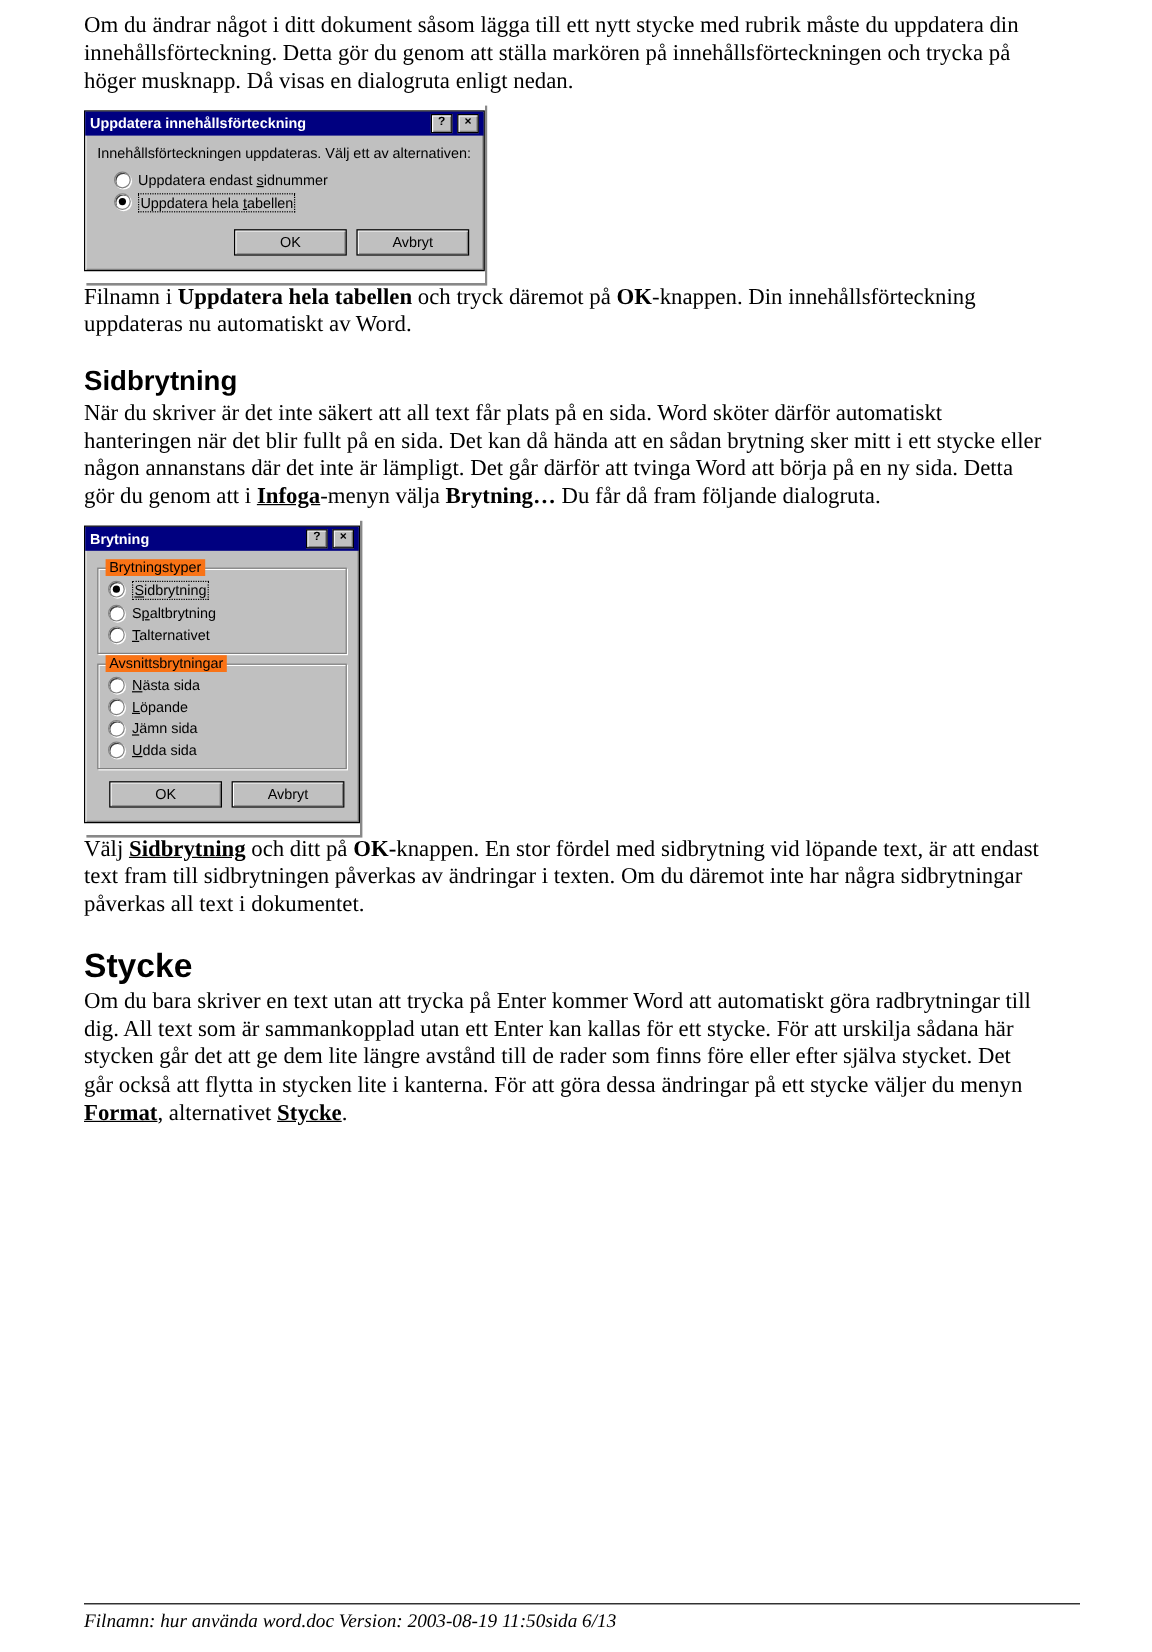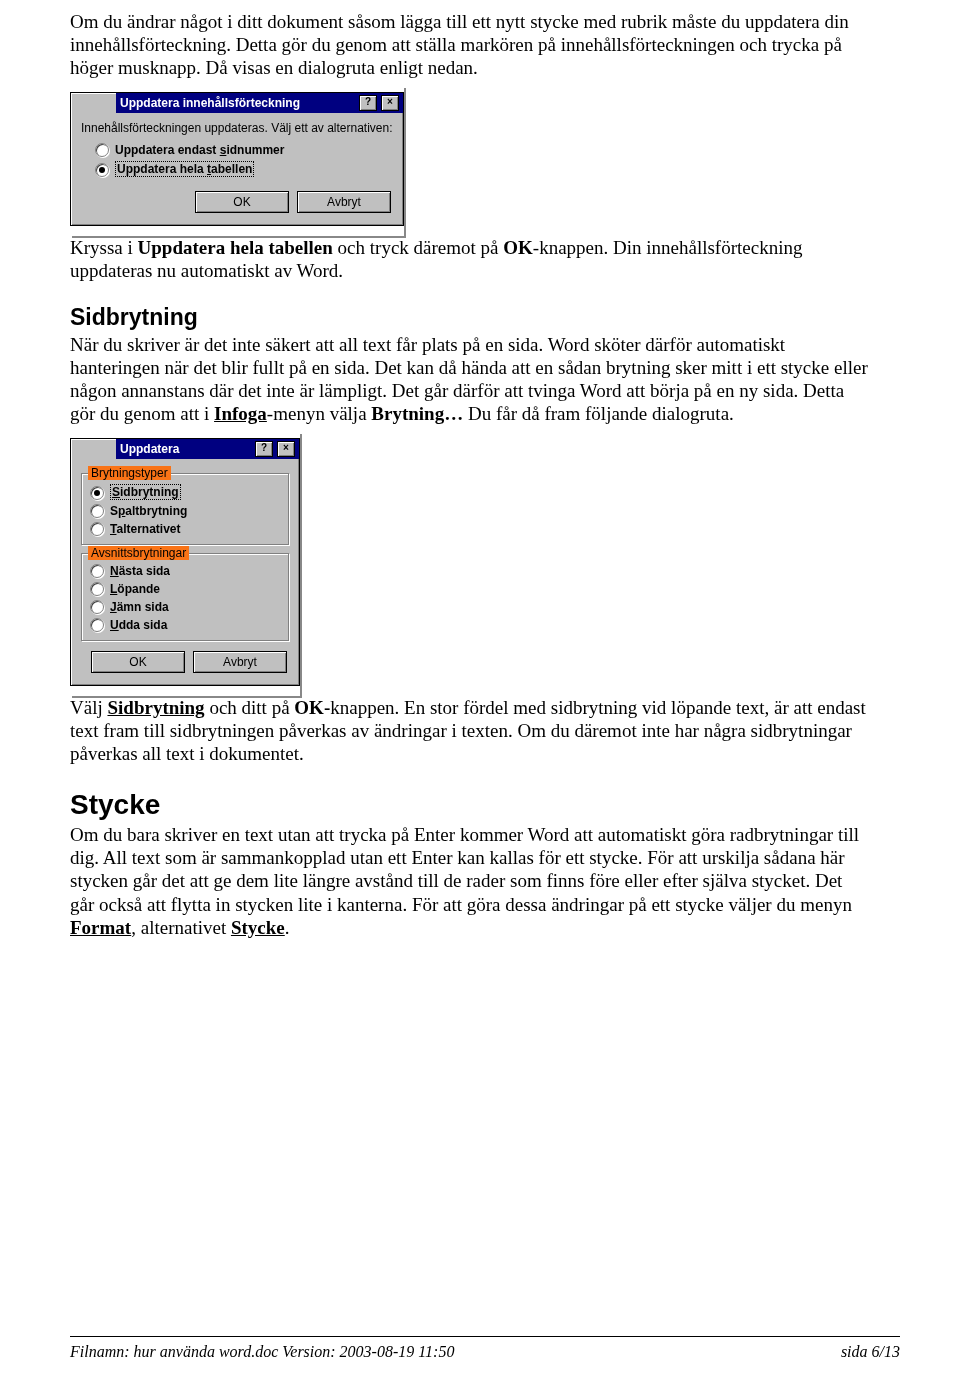--- a/index.html
+++ b/index.html
@@ -48,21 +48,20 @@
     margin: 6px 0 10px 0;
   }
   .dialog .titlebar {
     background: #000080;
     color: #fff;
     font-weight: bold;
     padding: 2px 4px;
     display: flex;
     align-items: center;
     gap: 4px;
-    margin-left: 45px;
   }
   .dialog .titlebar .title { flex: 1; }
   .dialog .winbtn {
     width: 16px;
     height: 14px;
     background: #c0c0c0;
     border: 1px solid #000;
     box-shadow: inset 1px 1px 0 #fff, inset -1px -1px 0 #808080;
     font-family: Arial, sans-serif;
     font-size: 10px;
@@ -85,24 +84,23 @@
   .groupbox > .legend {
     position: absolute;
     top: -8px;
     left: 6px;
     background: #f97316;
     padding: 0 3px;
     font-size: 12px;
   }
   .radio-row {
     display: flex;
-    align-items: flex-end;
+    align-items: flex-start;
     gap: 6px;
     padding: 2px 0;
-    font-weight: bold;
   }
   .radio {
     width: 12px;
     height: 12px;
     border-radius: 50%;
     background: #fff;
     border: 1px solid #808080;
     box-shadow: inset 1px 1px 0 #404040, 1px 1px 0 #fff;
     position: relative;
   }
@@ -146,21 +144,21 @@
     right: 60px;
     bottom: 40px;
     border-top: 1px solid #000;
   }
   .footer {
     position: absolute;
     left: 70px;
     right: 60px;
     bottom: 16px;
     display: flex;
-    justify-content: space-between;
+    justify-content: flex-start;
     font-style: italic;
     font-size: 16px;
   }
 </style>
 </head>
 <body>
 
 <div class="page">
 
   <p class="body">Om du ändrar något i ditt dokument såsom lägga till ett nytt stycke med rubrik måste du uppdatera din innehållsförteckning. Detta gör du genom att ställa markören på innehållsförteckningen och trycka på höger musknapp. Då visas en dialogruta enligt nedan.</p>
@@ -192,35 +190,35 @@
 
       <div class="dlg-buttons" style="margin-top:10px">
         <div class="dlg-btn">OK</div>
         <div class="dlg-btn">Avbryt</div>
       </div>
     </div>
   </div>
   </div>
 
   <p class="body">
-    <span>Kryssa i </span><span class="b"><span style="text-decoration: none;">Uppdatera hela tabellen</span></span><span> och tryck däremot på </span><span class="b">OK</span><span>-knappen. Din innehållsförteckning uppdateras nu automatiskt av Word.</span>
+    <span>Filnamn i </span><span class="b"><span style="text-decoration: none;">Uppdatera hela tabellen</span></span><span> och tryck däremot på </span><span class="b">OK</span><span>-knappen. Din innehållsförteckning uppdateras nu automatiskt av Word.</span>
   </p>
 
 
   <h2 class="section">Sidbrytning</h2>
 
   <p class="body">
     <span>När du skriver är det inte säkert att all text får plats på en sida. Word sköter därför automatiskt hanteringen när det blir fullt på en sida. Det kan då hända att en sådan brytning sker mitt i ett stycke eller någon annanstans där det inte är lämpligt. Det går därför att tvinga Word att börja på en ny sida. Detta gör du genom att i </span><span class="b"><span class="u">Infoga</span></span><span>-menyn välja </span><span class="b">Brytning…</span><span> Du får då fram följande dialogruta.</span>
   </p>
 
   
   <div class="dialog-shadow">
   <div class="dialog" style="width:228px">
     <div class="titlebar">
-      <span class="title">Uppdatera</span>
+      <span class="title">Brytning</span>
       <span class="winbtn">?</span>
       <span class="winbtn">×</span>
     </div>
     <div class="content">
 
       <div class="groupbox">
         <div class="legend">Brytningstyper</div>
 
         <div class="radio-row">
           <span class="radio selected"></span>

